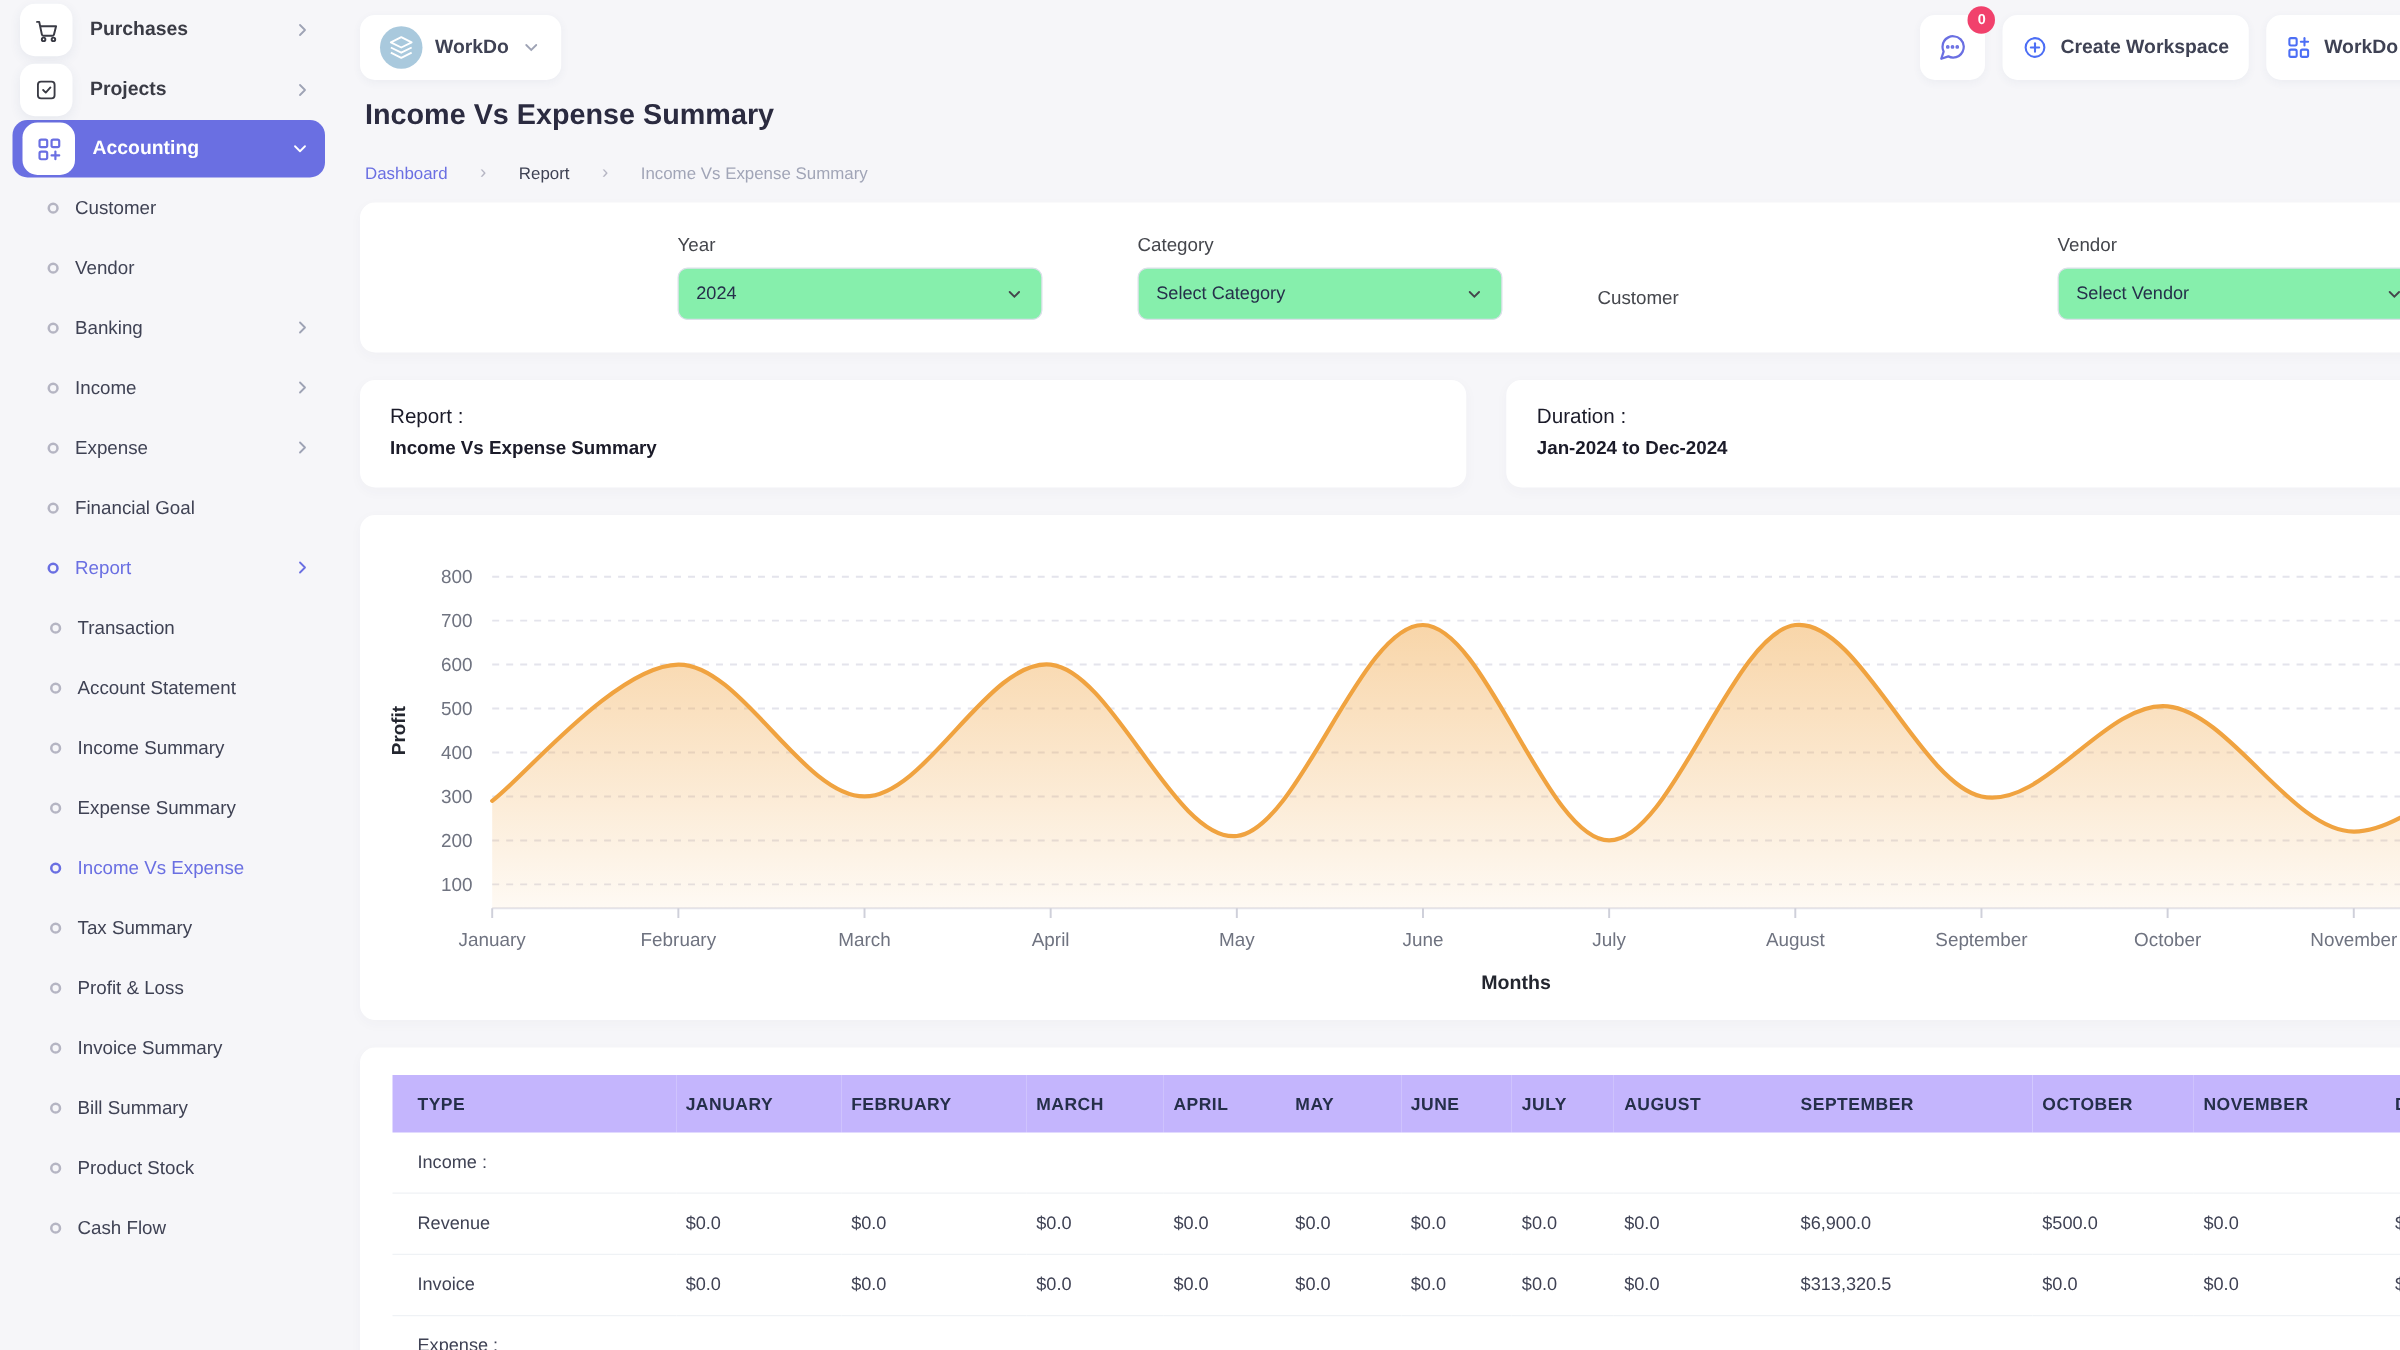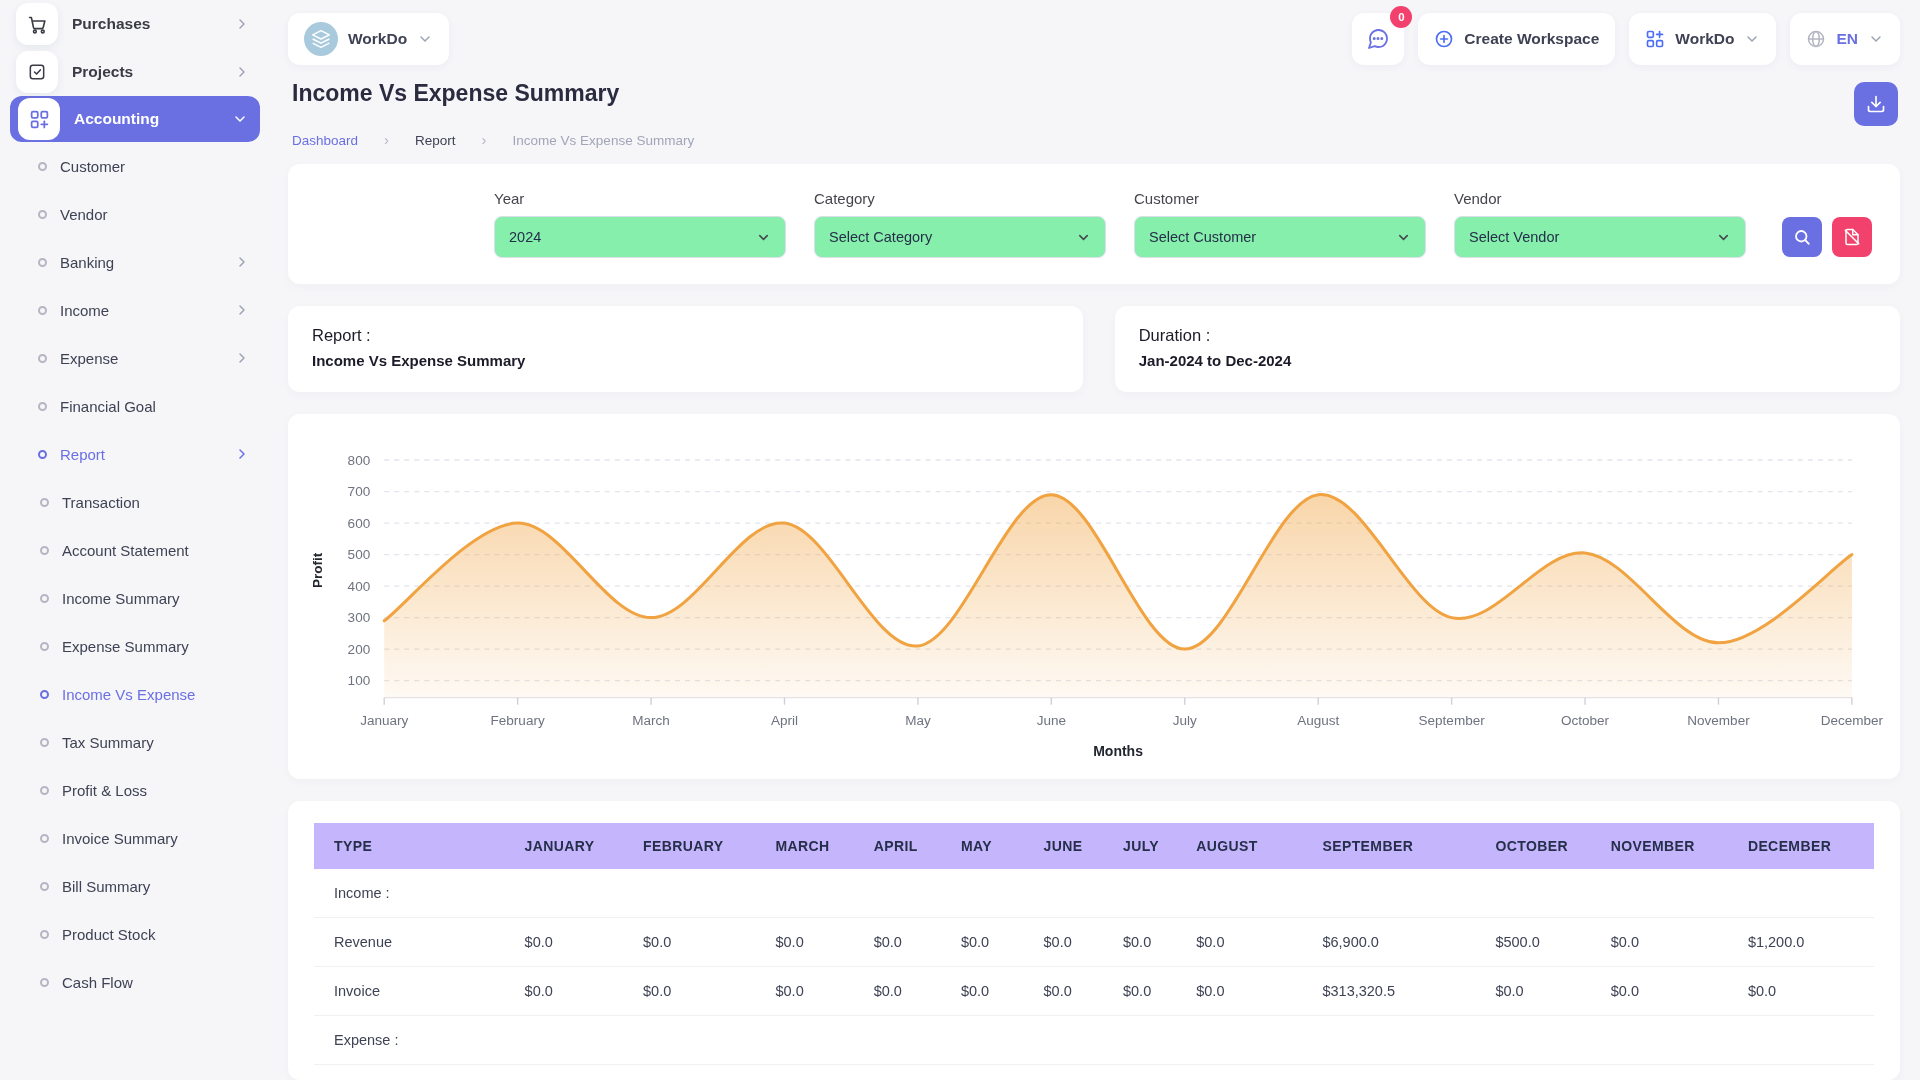--- a/index.html
+++ b/index.html
@@ -65,21 +65,21 @@
   .breadcrumb .sep{color:#b5b5c3;font-size:15px;}
   .breadcrumb .mid{color:var(--text-mid);cursor:pointer;}
   .breadcrumb .cur{color:var(--text-light);}
   .dl-btn{margin-left:auto;width:44px;height:44px;border-radius:10px;background:var(--accent);border:none;display:flex;
     align-items:center;justify-content:center;color:#fff;cursor:pointer;margin-top:2px;}
 
   
   .card{background:#fff;border-radius:12px;box-shadow:0 3px 10px rgba(56,71,109,.03);}
   .filter-card{margin-top:16px;padding:26px 28px;display:flex;align-items:flex-end;gap:28px;}
   .filter-spacer{width:150px;flex:none;}
-  .filter-field{width:292px;}
+  .filter-field{width:292px;margin-left:48px;}
   .filter-field .flabel{display:block;font-size:15px;color:#44464c;margin-bottom:9px;}
   .select-box{height:42px;border:1px solid var(--border);border-radius:8px;display:flex;align-items:center;
     justify-content:space-between;padding:0 14px;font-size:14.5px;color:var(--text-dark);background:#86efac;cursor:pointer;}
   .select-box .chev{display:flex;color:#44464c;}
   .filter-actions{margin-left:auto;display:flex;gap:10px;align-items:center;margin-bottom:1px;}
   .btn-sq{width:40px;height:40px;border-radius:8px;border:none;display:flex;align-items:center;justify-content:center;color:#fff;cursor:pointer;}
   .btn-search{background:var(--accent);}
   .btn-reset{background:var(--danger);}
 
   .summary-row{display:flex;gap:32px;margin-top:22px;}
@@ -362,28 +362,20 @@
           <span class="chev">
             <svg width="15" height="15" viewBox="0 0 24 24" fill="none" stroke="currentColor" stroke-width="2.4" stroke-linecap="round">
                 <polyline points="6 9 12 15 18 9"></polyline>
               </svg>
           </span>
         </div>
       </div>
 
       <div class="filter-field">
         <label class="flabel">Customer</label>
-        <div class="select-box">
-          <span>Select Customer</span>
-          <span class="chev">
-            <svg width="15" height="15" viewBox="0 0 24 24" fill="none" stroke="currentColor" stroke-width="2.4" stroke-linecap="round">
-                <polyline points="6 9 12 15 18 9"></polyline>
-              </svg>
-          </span>
-        </div>
       </div>
 
       <div class="filter-field">
         <label class="flabel">Vendor</label>
         <div class="select-box">
           <span>Select Vendor</span>
           <span class="chev">
             <svg width="15" height="15" viewBox="0 0 24 24" fill="none" stroke="currentColor" stroke-width="2.4" stroke-linecap="round">
                 <polyline points="6 9 12 15 18 9"></polyline>
               </svg>

